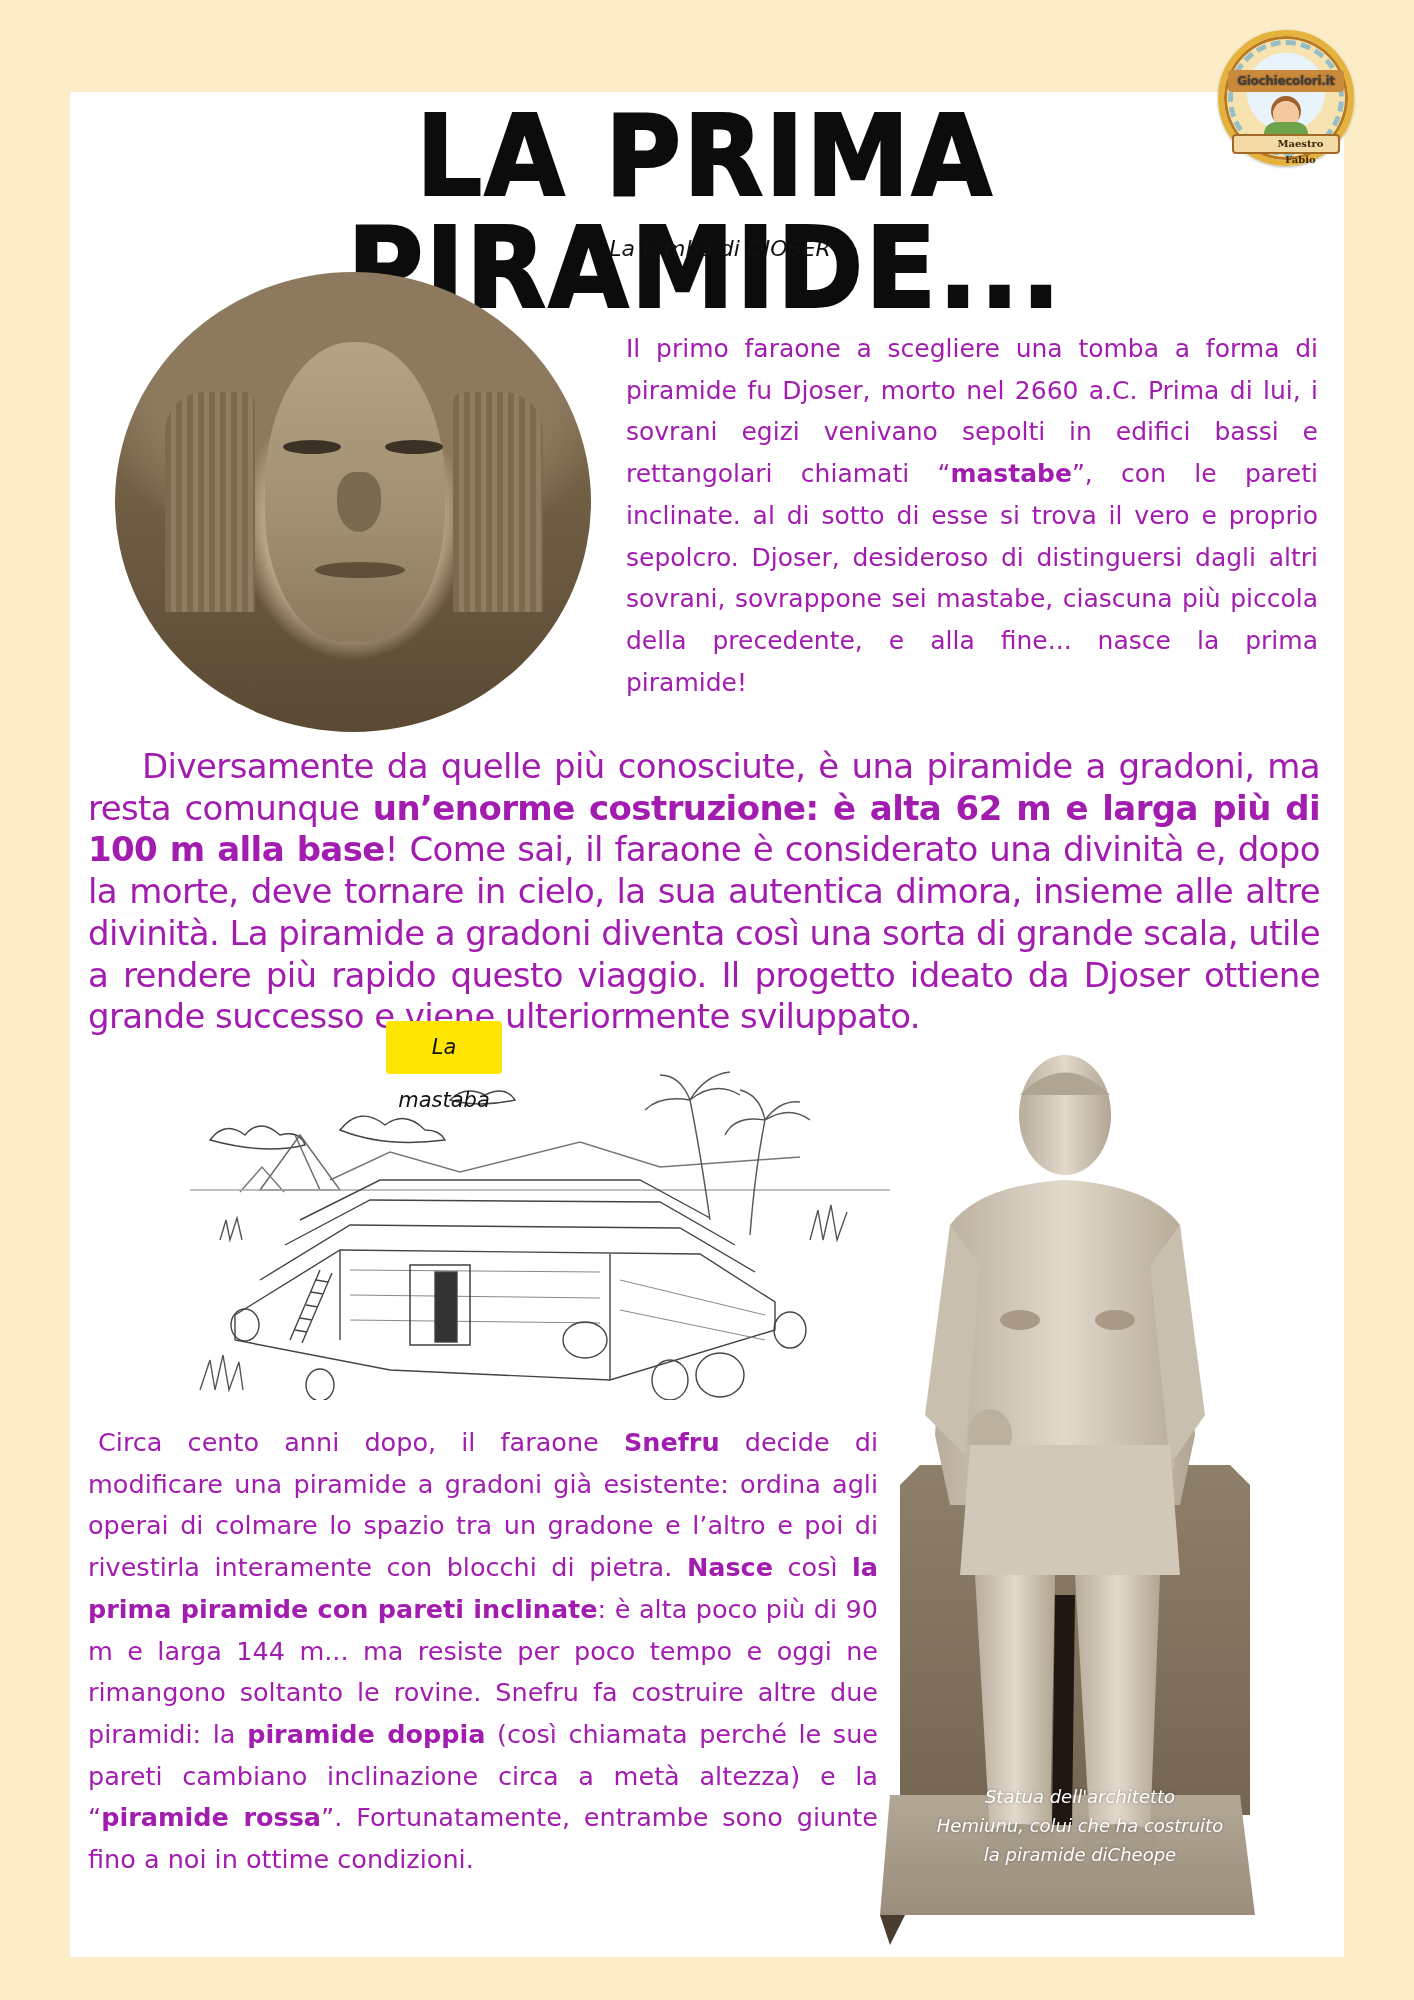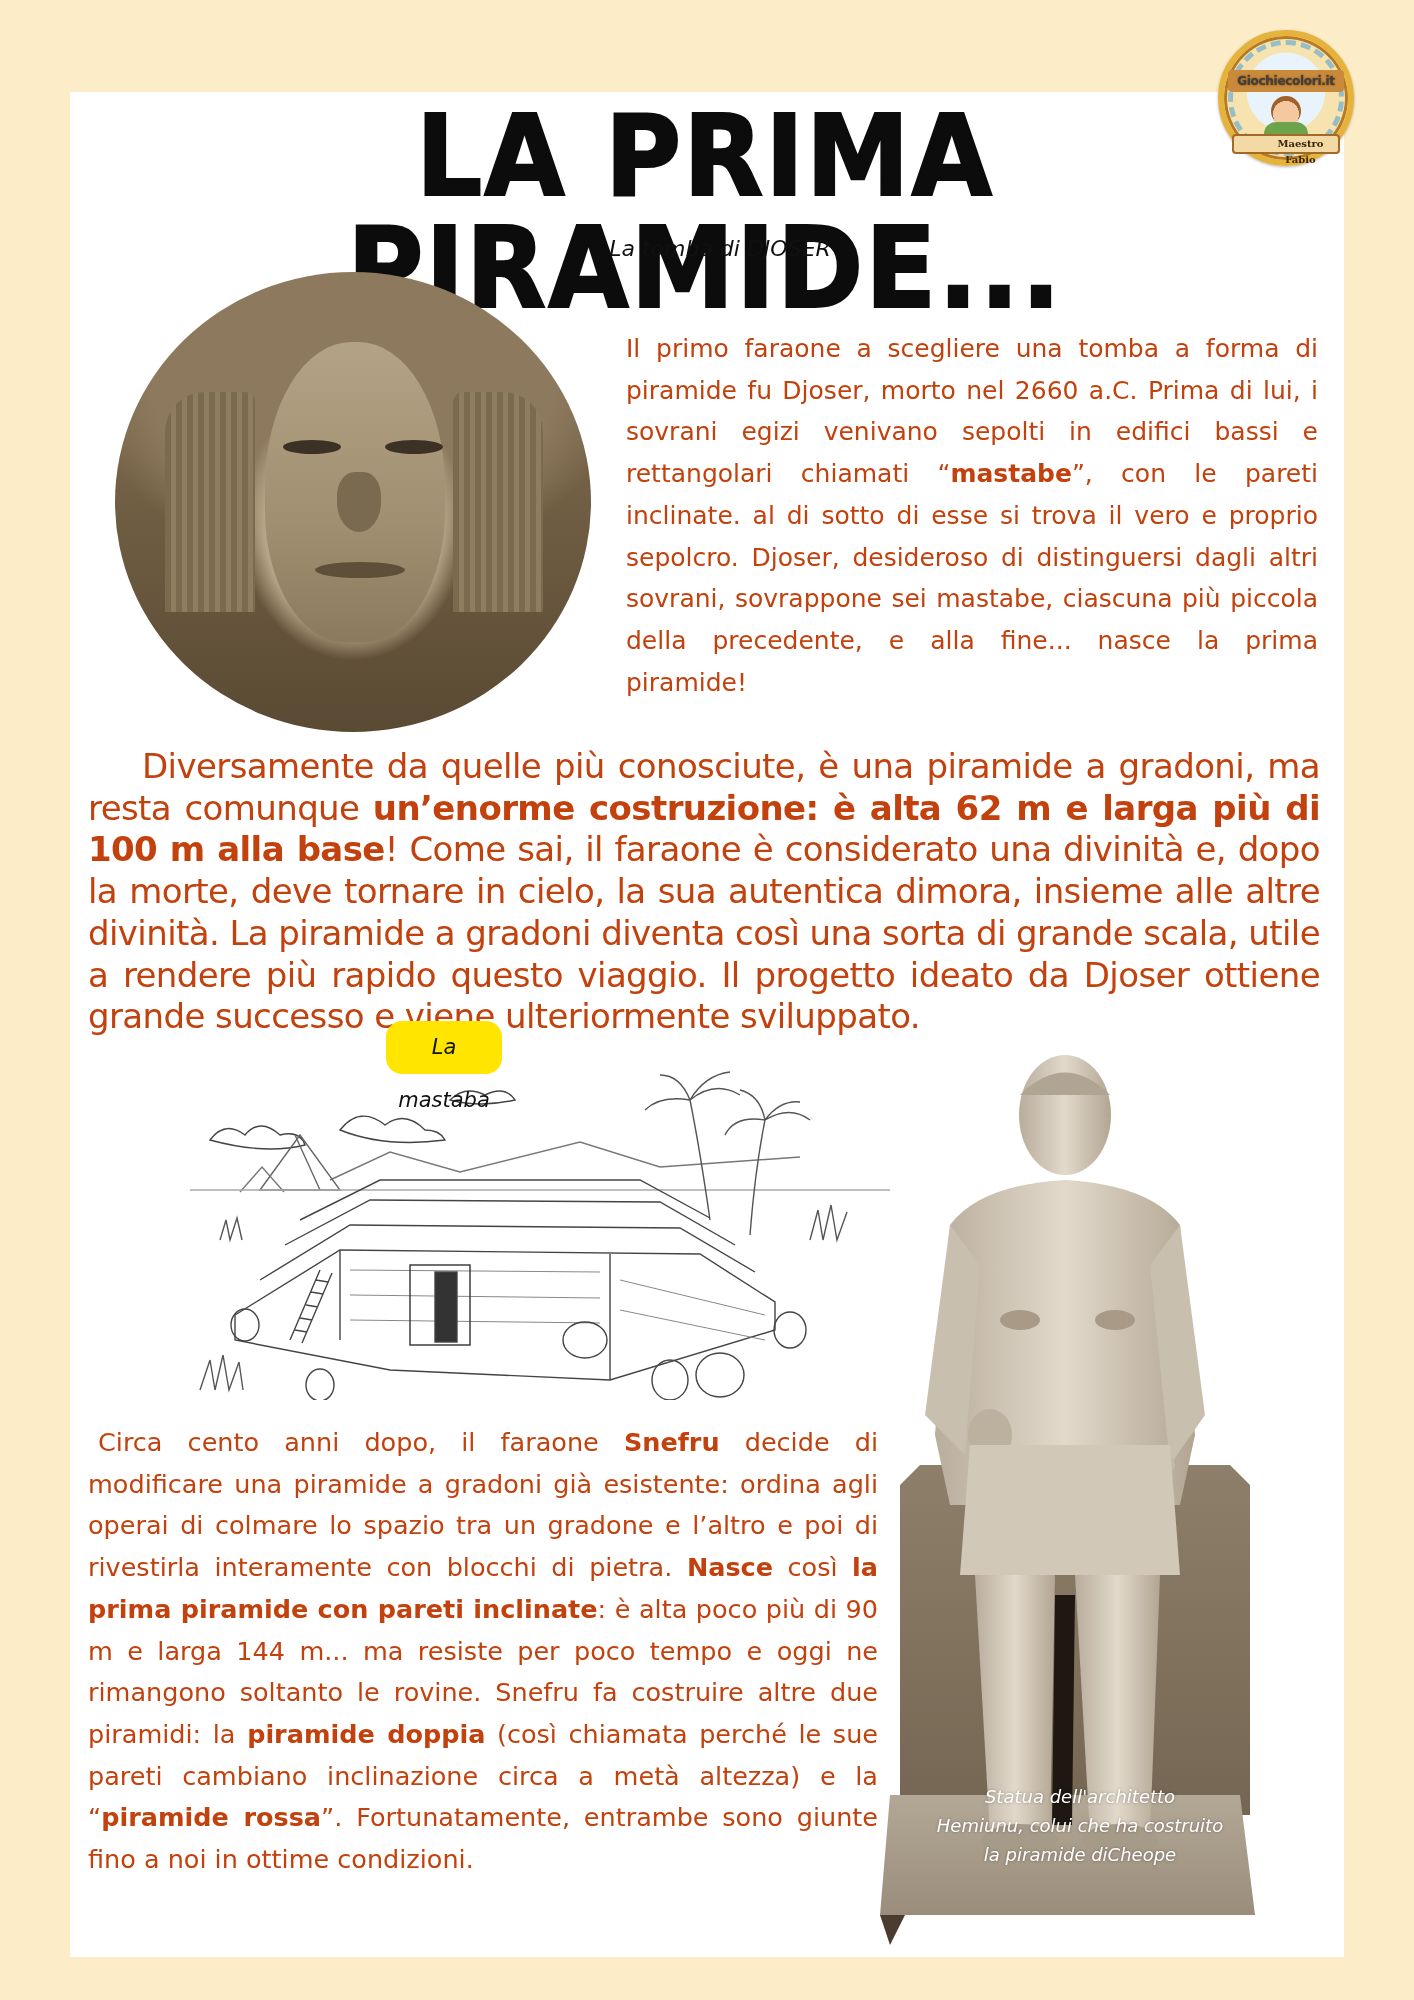--- a/index.html
+++ b/index.html
@@ -157,34 +157,34 @@
     font-size: 20px;
     letter-spacing: 0.3px;
   }
 
   
   .para {
     position: absolute;
     font-family: "DejaVu Sans", sans-serif;
     font-size: 25.5px;
     line-height: 41.7px;
-    color: #c2410c;
+    color: #a21caf;
     text-align: justify;
   }
   .para b { font-weight: bold; }
   .para-1 { left: 626px; top: 328px; width: 692px; font-size: 25px; }
   .para-2 { left: 88px; top: 746px; width: 1232px; text-indent: 54px; letter-spacing: -0.6px; font-size: 34px; }
   .para-3 { left: 88px; top: 1422px; width: 790px; text-indent: 10px; font-size: 25.5px; }
 
   
   .mastaba-label {
     position: absolute;
     left: 386px; top: 1021px;
     width: 116px; height: 53px;
-    border-radius: 16px;
+    border-radius: 4px;
     background: #FFE500;
     color: #111;
     font-family: "DejaVu Sans", sans-serif;
     font-style: italic;
     font-size: 21px;
     text-align: center;
     line-height: 53px;
     z-index: 3;
   }
   .mastaba-art {

